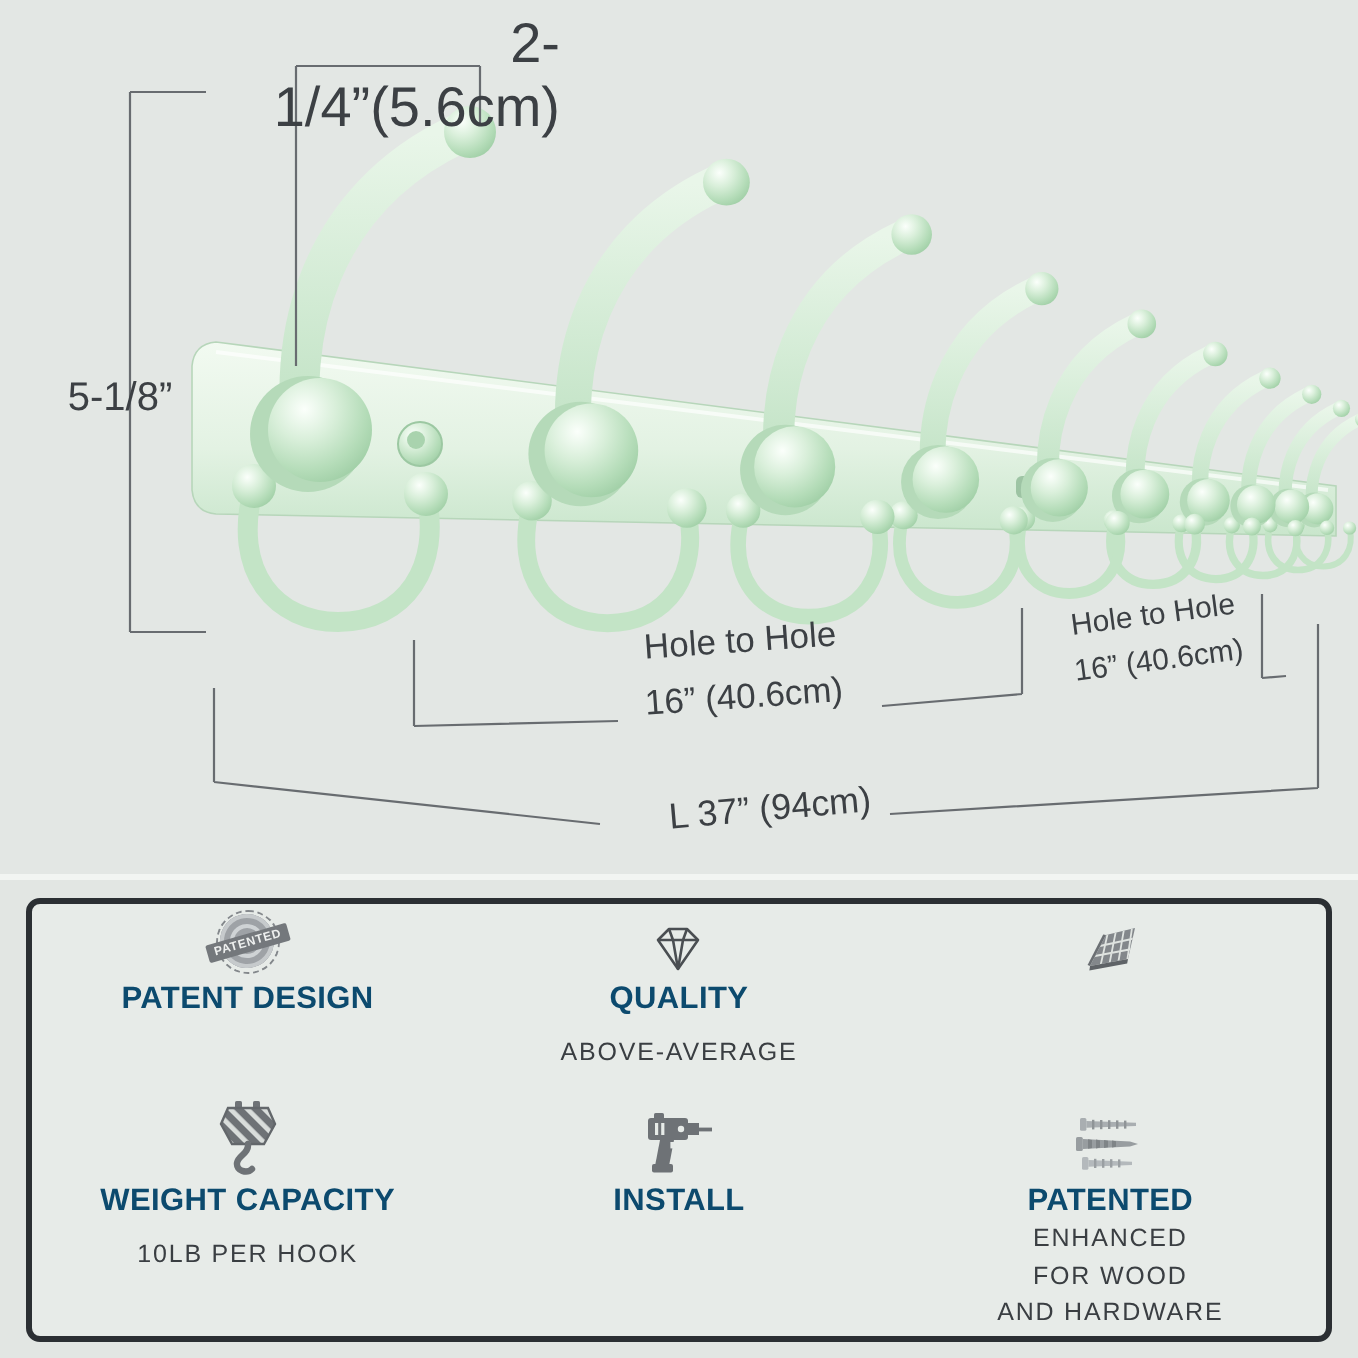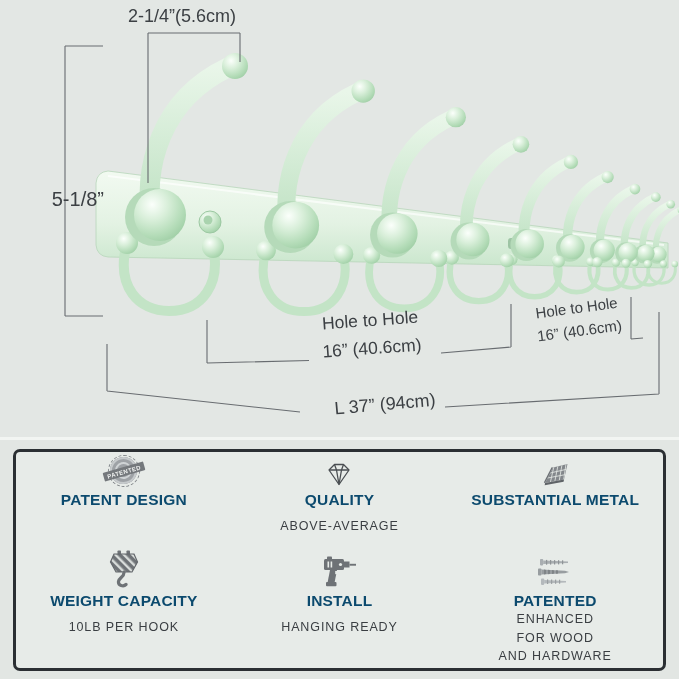--- a/index.html
+++ b/index.html
@@ -1,21 +1,21 @@
 <!DOCTYPE html>
 <html><head>
 <meta charset="utf-8">
 <style>
   html,body{margin:0;padding:0;background:#cfd3d0;}
   .stage{position:relative;width:679px;height:679px;background:#e3e7e4;overflow:hidden;
          font-family:"Liberation Sans",sans-serif;color:#3a3e42;}
   
   .dim{position:absolute;color:#3c4044;}
-  .dim-top{left:128px;top:6px;width:152px;text-align:left;font-size:18px;}
-  .dim-left{left:16px;top:185px;width:88px;text-align:right;font-size:20px;line-height:28px;}
+  .dim-top{left:128px;top:6px;width:152px;text-align:right;font-size:28px;}
+  .dim-left{left:16px;top:185px;width:88px;text-align:center;font-size:20px;line-height:28px;}
   .hole1{left:300px;top:306px;width:142px;text-align:center;font-size:17.5px;line-height:28px;transform:rotate(-4deg);}
   .hole2{left:519px;top:296px;width:118px;text-align:center;font-size:15px;line-height:23px;transform:rotate(-7.5deg);}
   .len{left:310px;top:394px;width:150px;text-align:center;font-size:18px;transform:rotate(-5deg);}
   .prod-svg{position:absolute;left:0;top:0;}
   
   .divider{position:absolute;left:0;top:437px;width:679px;height:3px;background:#f2f5f2;}
   .bottom{position:absolute;left:0;top:440px;width:679px;height:239px;background:#e2e6e3;}
   .panel{position:absolute;left:13px;top:9px;width:653px;height:222px;box-sizing:border-box;
          border:3px solid #2b2f33;border-radius:7px;background:#e7ebe8;
          display:grid;grid-template-columns:1fr 1fr 1fr;grid-template-rows:97px 1fr;padding-top:5px;}
@@ -150,21 +150,20 @@
                 </clipPath>
               </defs>
             <polygon points="7,24 15,8.5 29.5,5 26,20.5" fill="#83878b"></polygon>
             <g clip-path="url(#slabclip)" stroke="#dfe3e0" stroke-width="0.9">
               <path d="M12,14 L30,10 M9.5,19 L28,15.5 M16,7 L12,25 M20,6.3 L16.5,24 M24,5.6 L21,23 M28,5 L25.5,22" fill="none"></path>
             </g>
             <polygon points="7,24 26,20.5 25.6,22.8 6.7,26.2" fill="#5f6367"></polygon>
             <polygon points="7,24 15,8.5 13.6,8.2 5.8,23.5" fill="#6b6f73"></polygon>
           </svg>
         </div>
-        <div class="ftitle">SUBSTANTIAL METAL</div>
       </div>
 
       <div class="feat">
         <div class="ficon r2">
           <svg width="30" height="38" viewBox="0 0 30 38">
             <defs>
               <pattern id="hatch" width="6" height="6" patternUnits="userSpaceOnUse" patternTransform="rotate(-45)">
                 <rect width="6" height="6" fill="#6e7276"></rect>
                 <rect width="2.4" height="6" fill="#d9dddb"></rect>
               </pattern>
@@ -190,21 +189,20 @@
               <polygon points="9,16 16,16 13.5,29 6.5,29"></polygon>
               <rect x="5" y="28" width="10.5" height="4.2" rx="1"></rect>
             </g>
             <rect x="6.5" y="7.5" width="1.6" height="6" fill="#e7ebe8"></rect>
             <rect x="9.6" y="7.5" width="1.6" height="6" fill="#e7ebe8"></rect>
             <circle cx="19.5" cy="10.5" r="1.6" fill="#e7ebe8"></circle>
             <rect x="14.2" y="17" width="2.6" height="3.2" fill="#e7ebe8"></rect>
           </svg>
         </div>
         <div class="ftitle">INSTALL</div>
-        <div class="fsub">HANGING READY</div>
       </div>
 
       <div class="feat">
         <div class="ficon r2">
           <svg width="40" height="30" viewBox="0 0 40 30">
             <g fill="#a9aeb1">
               <rect x="5" y="1" width="3.2" height="6.4" rx="0.8"></rect>
               <polygon points="8.2,2.5 33,3.4 33,5 8.2,5.9"></polygon>
               <g fill="#8f9497">
                 <rect x="11" y="1.9" width="1.2" height="4.8"></rect>

